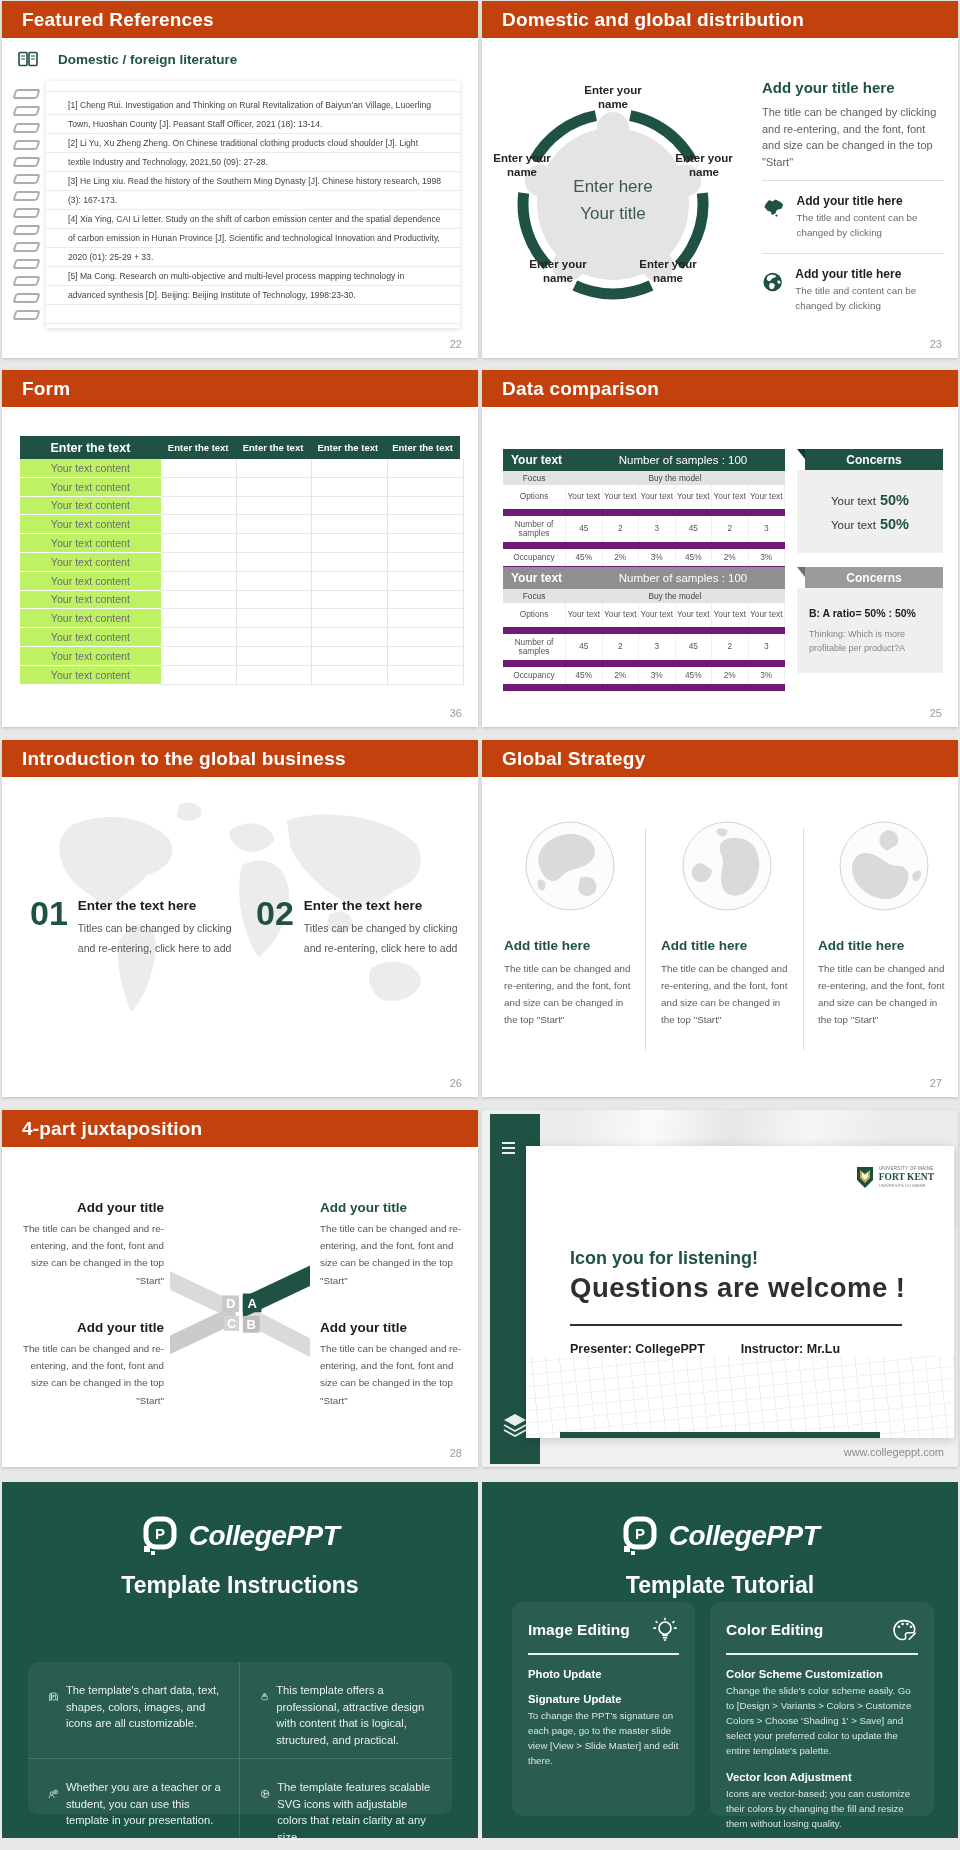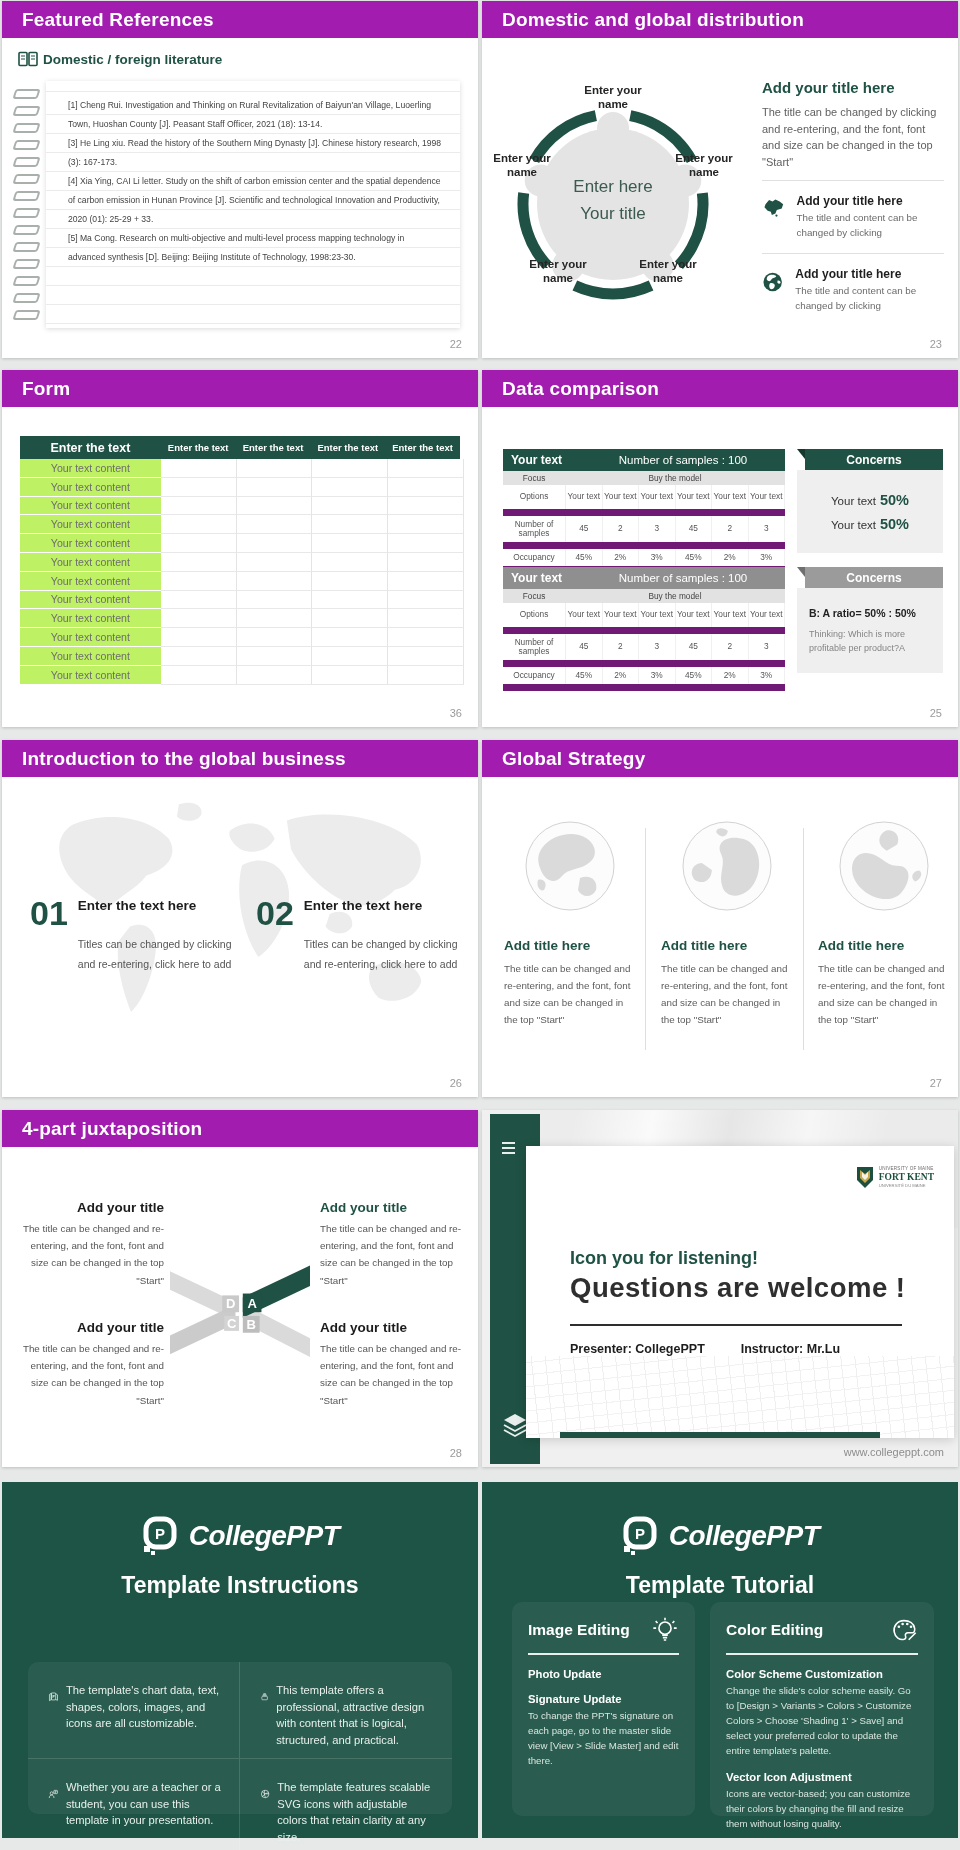--- a/index.html
+++ b/index.html
@@ -1,24 +1,24 @@
 <!DOCTYPE html>
 <html><head>
 <meta charset="utf-8">
 <style>
   html,body{margin:0;padding:0;background:#e7e9e8;}
   .canvas{position:relative;width:960px;height:1850px;background:#e7e9e8;font-family:"Liberation Sans",sans-serif;overflow:hidden;}
   .cell{position:absolute;width:476px;height:357px;background:#fff;box-shadow:0 1px 3px rgba(0,0,0,.18);overflow:hidden;}
   .c1{left:2px}.c2{left:482px}
   .r1{top:1px}.r2{top:370px}.r3{top:740px}.r4{top:1110px}
-  .shead{height:37px;background:#a21caf;color:#fff;display:flex;align-items:center;padding:0 20px;font-size:19px;font-weight:bold;letter-spacing:.2px;}
+  .shead{height:37px;background:#c2410c;color:#fff;display:flex;align-items:center;padding:0 20px;font-size:19px;font-weight:bold;letter-spacing:.2px;}
   .pg{position:absolute;right:16px;bottom:8px;font-size:11px;color:#9b9b9b;}
 
   
-  .ref-cap{position:absolute;left:16px;top:50px;display:flex;align-items:center;gap:5px;color:#1f5244;font-size:13.5px;font-weight:bold;}
+  .ref-cap{position:absolute;left:16px;top:50px;display:flex;align-items:center;gap:20px;color:#1f5244;font-size:13.5px;font-weight:bold;}
   .rings{position:absolute;left:12px;top:88px;}
   .rings i{display:block;width:21px;height:6px;border:2px solid #a9b0ac;border-radius:3px;background:#fff;margin-bottom:7px;transform:skewX(-18deg);}
   .paper{position:absolute;left:44px;right:18px;top:80px;bottom:30px;background:#fff;box-shadow:0 1px 5px rgba(0,0,0,.15);padding:15px 18px 0 22px;
          background-image:repeating-linear-gradient(to bottom,transparent 0 18px,#ebebeb 18px 19px);background-origin:content-box;}
   .paper p{margin:0;font-size:8.6px;line-height:19px;color:#444;}
 
   
   .dist-ring{position:absolute;left:31px;top:100px;}
   .dist-center{position:absolute;left:66px;top:172px;width:130px;text-align:center;color:#3c5a50;font-size:17px;line-height:27px;}
   .ring-label{position:absolute;width:62px;text-align:center;font-size:11.5px;font-weight:bold;color:#252525;line-height:14px;}
@@ -64,21 +64,21 @@
   .cn-line b{font-size:14.5px;color:#1f5244;margin-left:4px;}
   .cn-ratio{font-size:10.5px;color:#222;font-weight:bold;margin-bottom:8px;}
   .cn-note{font-size:9px;color:#858585;line-height:14px;}
 
   
   .wmap{position:absolute;left:12px;top:52px;opacity:1;}
   .intro-item{position:absolute;top:156px;display:flex;gap:10px;}
   .ii1{left:28px;width:212px}.ii2{left:254px;width:214px}
   .intro-item .num{font-size:34px;font-weight:bold;color:#1f5244;line-height:34px;}
   .intro-item h4{margin:2px 0 0;font-size:13.5px;color:#1c1c1c;}
-  .intro-item .bd{margin-top:22px;font-size:10.5px;color:#555;line-height:19.5px;}
+  .intro-item .bd{margin-top:6px;font-size:10.5px;color:#555;line-height:19.5px;}
 
   
   .strat-col{position:absolute;top:80px;width:132px;}
   .sc1{left:22px}.sc2{left:179px}.sc3{left:336px}
   .strat-col svg{display:block;margin:0 auto;}
   .strat-col h4{margin:26px 0 0;font-size:13.5px;color:#1f5244;}
   .strat-col .bd{margin-top:7px;font-size:9.8px;color:#5c5c5c;line-height:17px;}
   .strat-div{position:absolute;top:88px;width:1px;height:222px;background:#dedede;}
   .sd1{left:163px}.sd2{left:321px}
 
@@ -161,20 +161,21 @@
         <i></i>
         <i></i>
         <i></i>
         <i></i>
         <i></i>
         <i></i>
         <i></i>
     </div>
     <div class="paper">
       <p>[1] Cheng Rui. Investigation and Thinking on Rural Revitalization of Baiyun'an Village, Luoerling Town, Huoshan County [J]. Peasant Staff Officer, 2021 (18): 13-14.</p>
+      <p>[2] Li Yu, Xu Zheng Zheng. On Chinese traditional clothing products cloud shoulder [J]. Light textile Industry and Technology, 2021,50 (09): 27-28.</p>
       <p>[3] He Ling xiu. Read the history of the Southern Ming Dynasty [J]. Chinese history research, 1998 (3): 167-173.</p>
       <p>[4] Xia Ying, CAI Li letter. Study on the shift of carbon emission center and the spatial dependence of carbon emission in Hunan Province [J]. Scientific and technological Innovation and Productivity, 2020 (01): 25-29 + 33.</p>
       <p>[5] Ma Cong. Research on multi-objective and multi-level process mapping technology in advanced synthesis [D]. Beijing: Beijing Institute of Technology, 1998:23-30.</p>
     </div>
     <span class="pg">22</span>
   </section>
 
   <section class="cell c2 r1">
     <header class="shead">
       <span>Domestic and global distribution</span>

